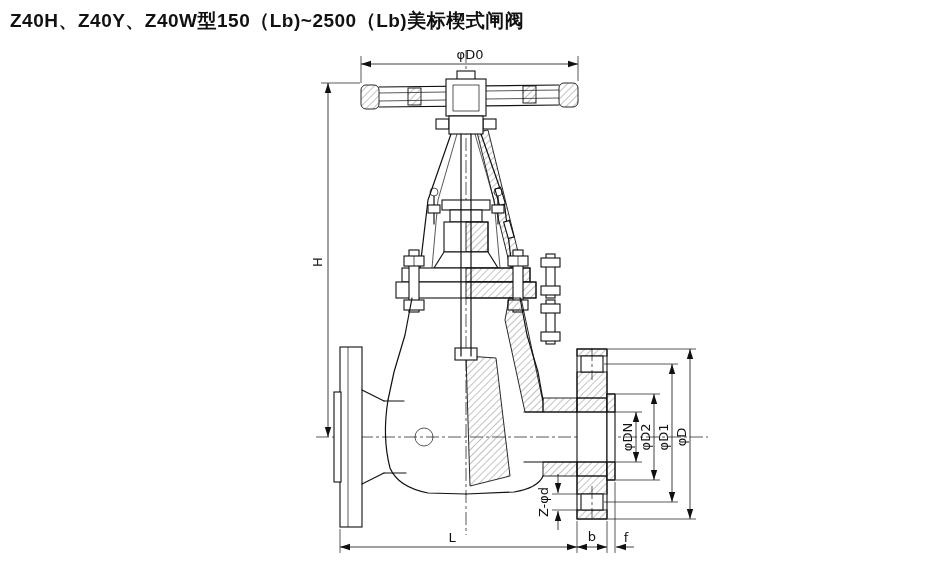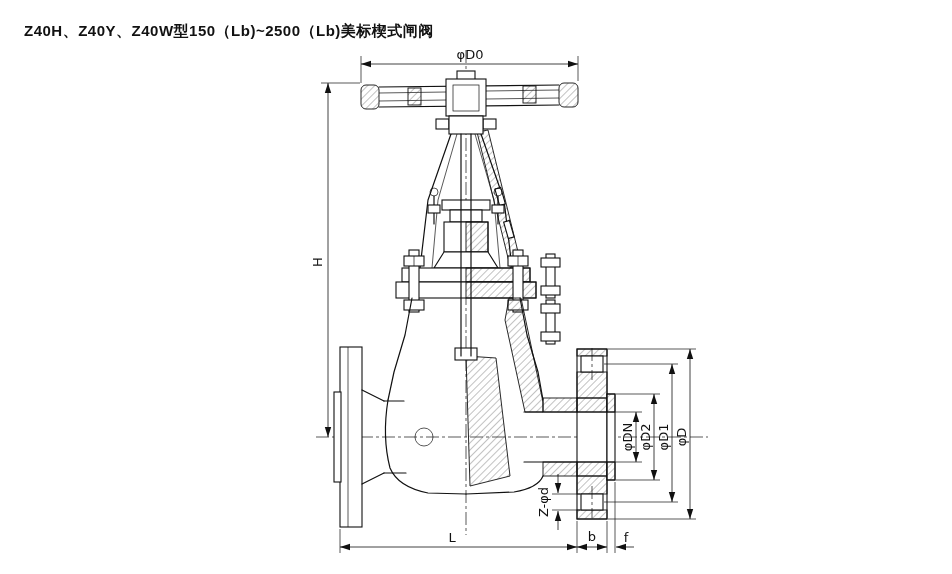--- a/index.html
+++ b/index.html
@@ -1,22 +1,22 @@
 <!DOCTYPE html>
 <html><head>
 <meta charset="utf-8">
 <style>
   html,body { margin:0; padding:0; background:#fff; }
   .page {
     position:relative; width:952px; height:574px; background:#ffffff;
     overflow:hidden; font-family:"Liberation Sans", sans-serif;
   }
   .title {
-    position:absolute; top:8px; left:10px; margin:14px;
-    font-size:15px; font-weight:bold; color:#111; letter-spacing:.5px;
+    position:absolute; top:8px; left:10px; margin:0;
+    font-size:19px; font-weight:bold; color:#111; letter-spacing:.5px;
     font-family:"Liberation Sans", sans-serif;
   }
   svg.drawing { position:absolute; left:0; top:0; width:952px; height:574px; }
   .ol   { fill:none; stroke:#111; stroke-width:1.2; stroke-linecap:round; stroke-linejoin:round; }
   .tl   { fill:none; stroke:#111; stroke-width:0.7; }
   .cl   { fill:none; stroke:#111; stroke-width:0.7; stroke-dasharray:13 3 3 3; }
   .dim  { fill:none; stroke:#111; stroke-width:0.8; }
   .white{ fill:#fff; stroke:#111; stroke-width:1.1; }
   .hatch{ fill:url(#hatch); stroke:#111; stroke-width:0.9; }
   .dimtext { font-family:"DejaVu Sans", sans-serif; font-size:13px; fill:#111; }

